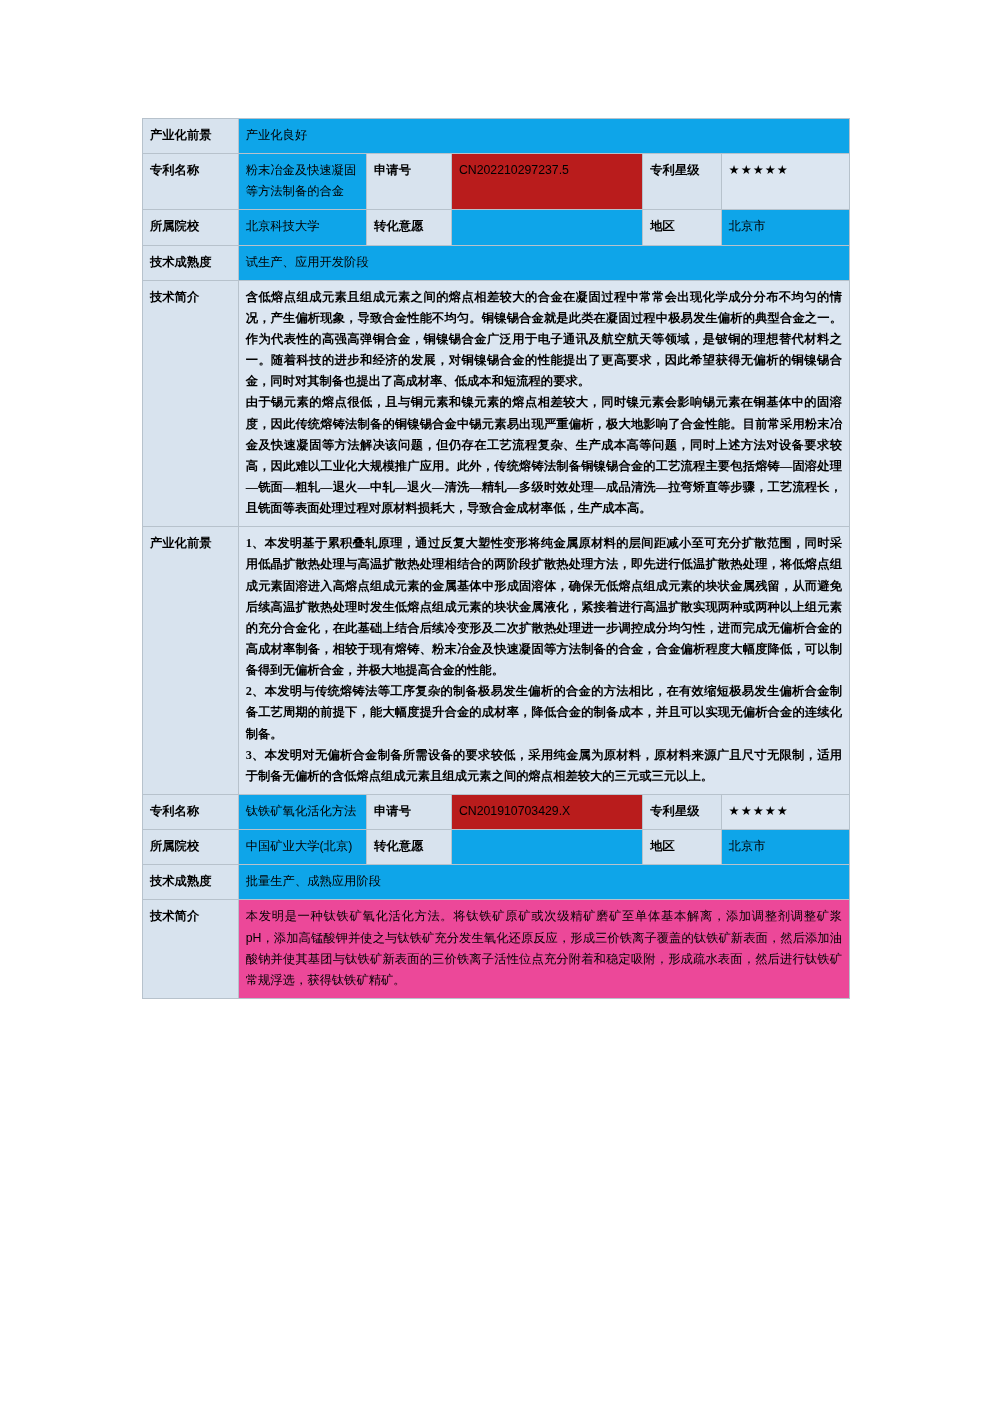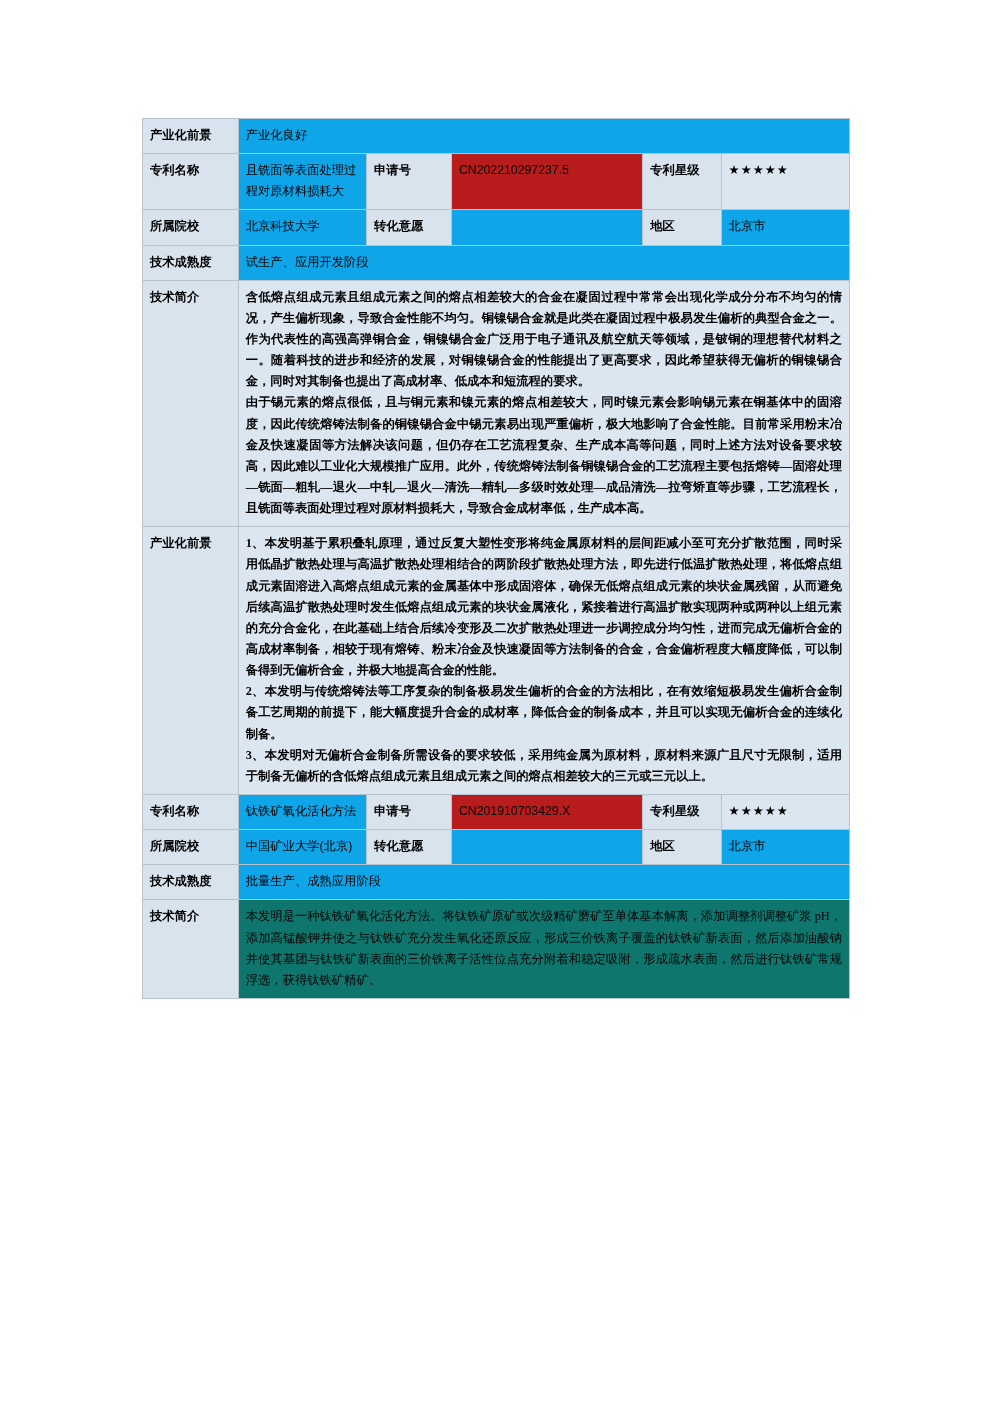--- a/index.html
+++ b/index.html
@@ -44,23 +44,22 @@
   .val-white {
     background: #b91c1c;
   }
   .body-cell {
     background: #dce6f1;
     text-align: justify;
     font-weight: bold;
     font-family: Liberation Serif, serif;
   }
   .body-cell-plain {
-    background: #0f766e;
+    background: #ec4899;
     text-align: justify;
-    font-family: Liberation Serif, serif;
   }
   .body-cell p {
     margin: 0;
   }
   .body-cell-plain p {
     margin: 0;
   }
   .stars {
     letter-spacing: 1px;
     font-size: 12.5px;
@@ -88,21 +87,21 @@
     </colgroup>
     <tbody>
 
       <tr>
         <td class="lbl">产业化前景</td>
         <td class="val" colspan="5">产业化良好</td>
       </tr>
 
       <tr>
         <td class="lbl">专利名称</td>
-        <td class="val">且铣面等表面处理过程对原材料损耗大</td>
+        <td class="val">粉末冶金及快速凝固等方法制备的合金</td>
         <td class="lbl">申请号</td>
         <td class="val-white">CN202210297237.5</td>
         <td class="lbl">专利星级</td>
         <td class="stars">★★★★★</td>
       </tr>
       <tr>
         <td class="lbl">所属院校</td>
         <td class="val">北京科技大学</td>
         <td class="lbl">转化意愿</td>
         <td class="val"></td>

